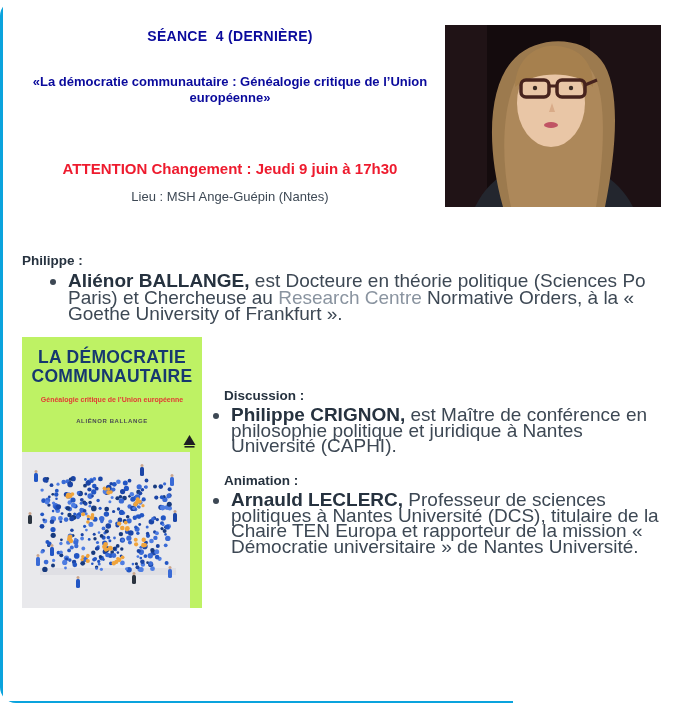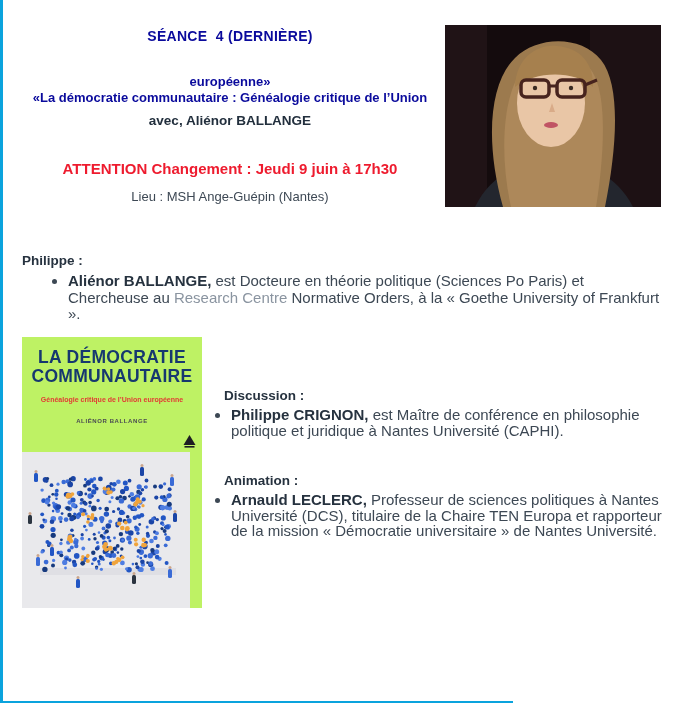--- a/index.html
+++ b/index.html
@@ -1,19 +1,19 @@
 <!DOCTYPE html>
 <html><head>
 <meta charset="utf-8">
 <style>
   * { margin:0; padding:0; box-sizing:border-box; }
   html,body { background:#ffffff; }
   .page {
     position:relative; width:688px; height:703px; background:#fff;
-    font-family:"Liberation Sans", sans-serif; overflow:hidden;
+    font-family:"Liberation Sans", sans-serif; overflow:hidden;border-radius:16px;
   }
   .accent-left { position:absolute; left:0; top:0; width:3px; height:703px; background:#0aa3dd; }
   .accent-bottom { position:absolute; left:0; bottom:0; width:513px; height:2px; background:#0aa3dd; }
 
   
   .header-text { position:absolute; left:18px; top:0; width:424px; height:215px; text-align:center; }
   .seance-title { position:absolute; top:28px; width:100%; font-size:14px; font-weight:bold;
                   color:#0a0a9c; letter-spacing:.3px; white-space:pre-wrap; }
   .talk-title { position:absolute; top:74px; width:100%; font-size:13px; font-weight:bold;
                 color:#0a0a9c; line-height:16px; }
@@ -21,21 +21,21 @@
   .attention-line { position:absolute; top:160px; width:100%; font-size:15px; font-weight:bold; color:#ee1b2e; }
   .location-line { position:absolute; top:189px; width:100%; font-size:13px; color:#3d4854; }
 
   
   .speaker-photo { position:absolute; left:445px; top:25px; width:216px; height:182px; overflow:hidden; }
   .speaker-photo svg { display:block; width:100%; height:100%; }
 
   
   .auteure-heading { position:absolute; left:22px; top:253px; font-size:13.5px; font-weight:bold; color:#26323f; }
   .auteure-list { position:absolute; left:52px; top:273px; width:615px; list-style:disc; padding-left:16px; }
-  .auteure-list li, .col-list li { font-size:15px; line-height:16.5px; color:#3d4854; }
+  .auteure-list li, .col-list li { font-size:19px; line-height:16.5px; color:#3d4854; }
   .person-name { font-weight:bold; color:#26323f; }
   .muted-text { color:#8a94a0; }
 
   
   .book-cover { position:absolute; left:22px; top:337px; width:180px; height:271px; background:#bef264; }
   .cover-title { text-align:center; font-size:17.5px; line-height:19px; font-weight:bold;
                  color:#16386f; letter-spacing:.3px; padding-top:11px; }
   .cover-subtitle { text-align:center; font-size:7px; font-weight:bold; color:#e23b34; margin-top:10px; }
   .cover-author { text-align:center; font-size:6px; font-weight:bold; color:#4a4a52;
                   letter-spacing:.6px; margin-top:15px; }
@@ -56,24 +56,23 @@
 </head>
 <body>
 
 <div class="page">
   <div class="accent-left"></div>
   <div class="accent-bottom"></div>
 
   <div class="header-text">
     <div class="seance-title">SÉANCE  4 (DERNIÈRE)</div>
     <div class="talk-title">
+      <div>«La démocratie communautaire : Généalogie critique de l’Union</div>
       <div>européenne»</div>
-      <div>«La démocratie communautaire : Généalogie critique de l’Union</div>
     </div>
-    <div class="with-line">avec, Aliénor BALLANGE</div>
     <div class="attention-line">ATTENTION Changement : Jeudi 9 juin à 17h30</div>
     <div class="location-line">Lieu : MSH Ange-Guépin (Nantes)</div>
   </div>
 
   <div class="speaker-photo">
     <svg viewBox="0 0 216 182" xmlns="http://www.w3.org/2000/svg">
       <rect width="216" height="182" fill="#140b0d"></rect>
       <rect x="145" width="71" height="182" fill="#1d1114"></rect>
       <rect width="42" height="182" fill="#201316"></rect>
       <path d="M30 182 C45 150 74 139 97 132 L97 182 Z" fill="#23262e"></path>

